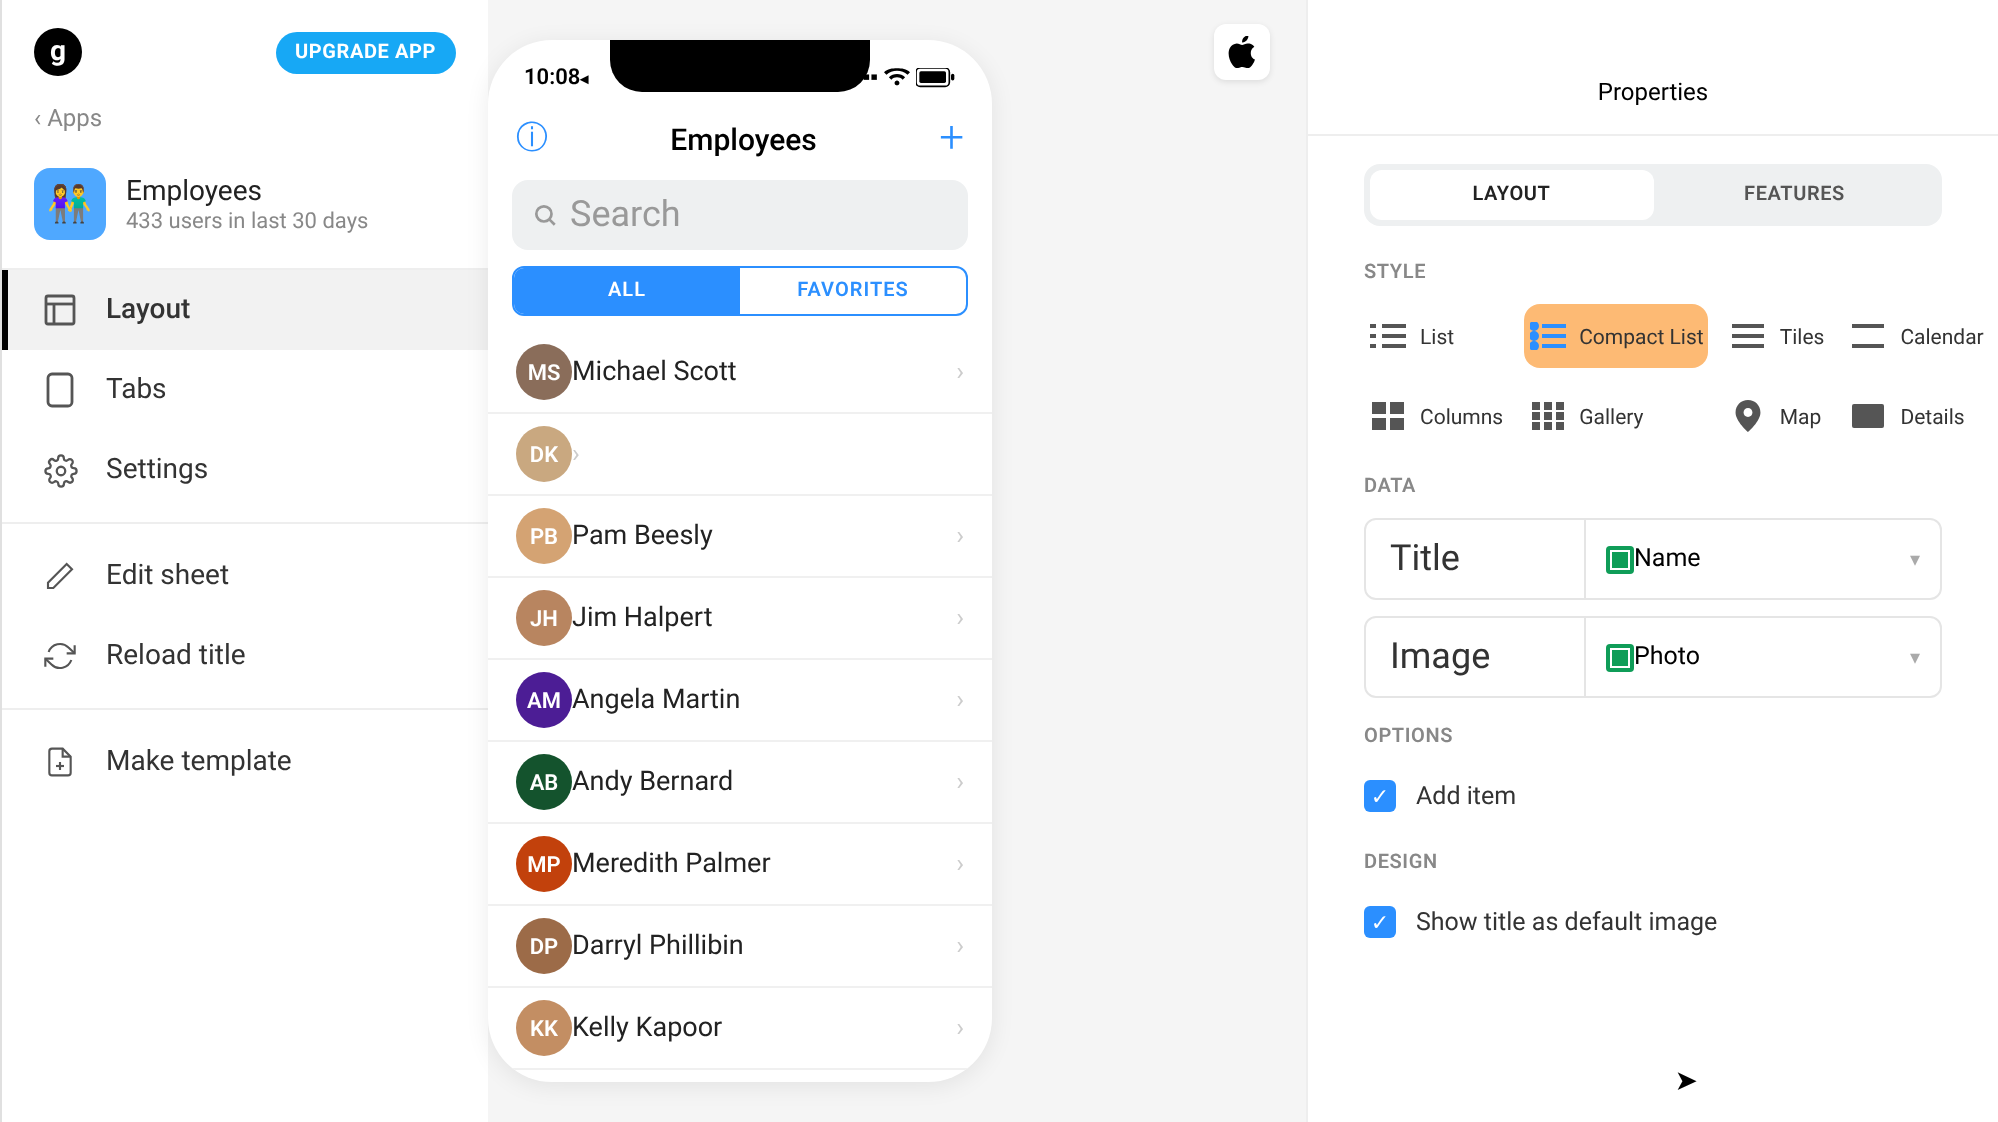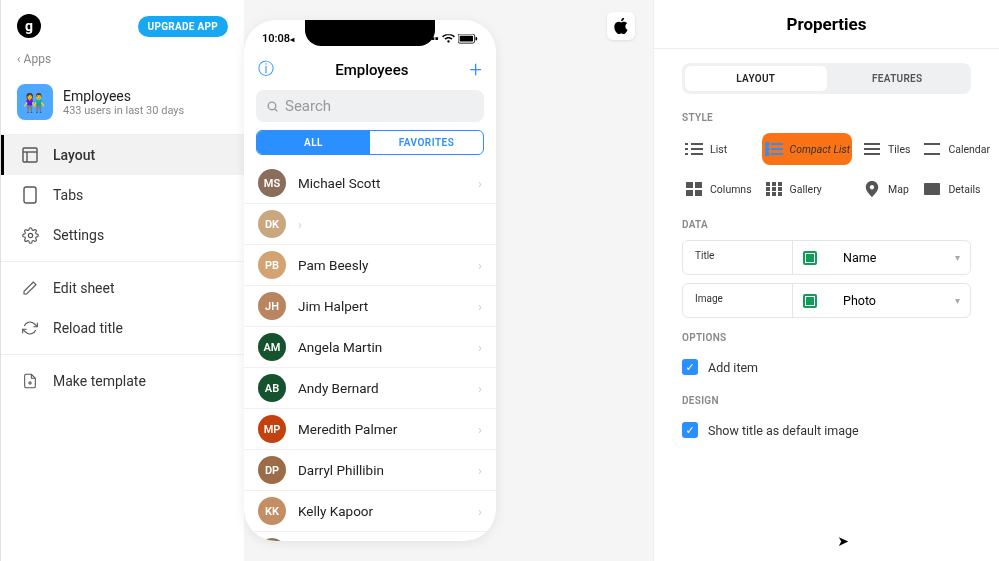--- a/index.html
+++ b/index.html
@@ -26,49 +26,49 @@
 .center{flex:1;background:#f5f5f5;display:flex;padding:20px 0;position:relative;}
 .apple-btn{position:absolute;top:12px;right:18px;width:28px;height:28px;background:#fff;border-radius:6px;display:flex;align-items:center;justify-content:center;box-shadow:0 1px 3px rgba(0,0,0,0.1);}
 .phone{width:252px;background:#fff;border-radius:32px;overflow:hidden;position:relative;box-shadow:0 2px 12px rgba(0,0,0,0.08);}
 .notch{position:absolute;top:0;left:50%;transform:translateX(-50%);width:130px;height:26px;background:#000;border-radius:0 0 16px 16px;z-index:3;}
 .statusbar{display:flex;justify-content:space-between;padding:12px 18px 0;font-size:11px;font-weight:600;}
 .statusbar .r{display:flex;gap:3px;align-items:center;}
 .ph-header{display:flex;align-items:center;justify-content:space-between;padding:12px 14px 8px;}
 .ph-header .ttl{font-size:15px;font-weight:500;}
 .info-ic{color:#2b8fff;font-size:16px;}
 .plus-ic{color:#2b8fff;font-size:22px;font-weight:300;}
-.search{margin:0 12px 8px;background:#eef0f1;border-radius:8px;padding:7px 10px;display:flex;align-items:center;gap:6px;color:#999;font-size:15px;}
+.search{margin:0 12px 8px;background:#eef0f1;border-radius:8px;padding:7px 10px;display:flex;align-items:center;gap:6px;color:#999;font-size:18px;}
 .seg{display:flex;margin:0 12px 8px;border:1px solid #2b8fff;border-radius:6px;overflow:hidden;}
 .seg div{flex:1;text-align:center;font-size:10px;font-weight:600;padding:6px 0;letter-spacing:0.5px;}
 .seg .on{background:#2b8fff;color:#fff;}
 .seg .off{color:#2b8fff;}
 .list{max-height:380px;overflow:hidden;}
-.row{display:flex;align-items:center;padding:6px 14px;border-bottom:1px solid #f0f0f0;gap:12px;}
+.row{display:flex;align-items:center;padding:6px 14px;border-bottom:1px solid #f0f0f0;}
 .av{width:28px;height:28px;border-radius:50%;background:#ccc;display:flex;align-items:center;justify-content:center;font-size:11px;font-weight:600;flex-shrink:0;overflow:hidden;}
 .nm{flex:1;font-size:13.5px;color:#222;}
 .chev{color:#ccc;font-size:13px;}
 .tabbar{display:flex;justify-content:space-around;padding:10px 0 6px;border-top:1px solid #eee;}
 
 
 .props{width:346px;background:#fff;border-left:1px solid #eee;padding:0 28px;overflow:auto;}
-.props-title{text-align:center;font-size:17px;padding:14px 0;font-weight:700;}
+.props-title{text-align:center;font-size:12px;padding:14px 0;font-weight:400;margin-top:25px;}
 .hr{height:1px;background:#eee;margin:0 -28px 14px;}
 .ptabs{display:flex;background:#eef0f1;border-radius:8px;padding:3px;margin-bottom:18px;}
 .ptab{flex:1;text-align:center;font-size:10px;font-weight:600;padding:7px 0;letter-spacing:0.3px;border-radius:6px;color:#555;}
 .ptab.on{background:#fff;color:#222;}
 .sect{font-size:10px;font-weight:600;color:#888;letter-spacing:0.3px;margin:14px 0 10px;}
 .styles{display:grid;grid-template-columns:repeat(4,1fr);gap:8px;}
 .sitem{display:flex;flex-direction:row;align-items:center;gap:6px;padding:8px 2px;border-radius:8px;cursor:pointer;}
-.sitem.sel{background:#f97316;font-style:italic;}
+.sitem.sel{background:#fdba74;}
 .sitem .sic{width:20px;height:16px;color:#555;display:flex;align-items:center;justify-content:center;}
 .sitem.sel .sic{color:#2b8fff;}
 .sitem .slb{font-size:10.5px;color:#333;white-space:nowrap;}
 .datarow{display:flex;border:1px solid #e5e5e5;border-radius:6px;margin-bottom:8px;overflow:hidden;}
-.dlabel{width:110px;padding:9px 12px;font-size:10px;color:#333;border-right:1px solid #e5e5e5;}
-.dval{flex:1;padding:9px 10px;display:flex;align-items:center;gap:26px;font-size:12.5px;}
+.dlabel{width:110px;padding:9px 12px;font-size:18px;color:#333;border-right:1px solid #e5e5e5;}
+.dval{flex:1;padding:9px 10px;display:flex;align-items:center;gap:0;font-size:12.5px;}
 .sheets-ic{width:14px;height:14px;background:#0f9d58;border-radius:2px;position:relative;}
 .sheets-ic::before{content:"";position:absolute;inset:2px;border:1px solid #fff;}
 .dcar{color:#aaa;font-size:10px;margin-left:auto;}
 .opt{display:flex;align-items:center;gap:10px;padding:6px 0;}
 .cb{width:16px;height:16px;background:#2b8fff;border-radius:3px;display:flex;align-items:center;justify-content:center;color:#fff;font-size:11px;}
 .opt span{font-size:12.5px;color:#333;}
 .cursor{position:absolute;bottom:12px;right:150px;font-size:14px;color:#000;}
 
 
 svg{display:block;}
@@ -210,21 +210,21 @@
             <div class="av" style="background:#d4a373;color:#fff">PB</div>
             <div class="nm">Pam Beesly</div>
             <div class="chev">›</div>
           </div>
           <div class="row">
             <div class="av" style="background:#b88560;color:#fff">JH</div>
             <div class="nm">Jim Halpert</div>
             <div class="chev">›</div>
           </div>
           <div class="row">
-            <div class="av" style="background:#14532d;color:#fff">AM</div>
+            <div class="av" style="background:#4c1d95;color:#fff">AM</div>
             <div class="nm">Angela Martin</div>
             <div class="chev">›</div>
           </div>
           <div class="row">
             <div class="av" style="background:#14532d;color:#fff">AB</div>
             <div class="nm">Andy Bernard</div>
             <div class="chev">›</div>
           </div>
           <div class="row">
             <div class="av" style="background:#c2410c;color:#fff">MP</div>

